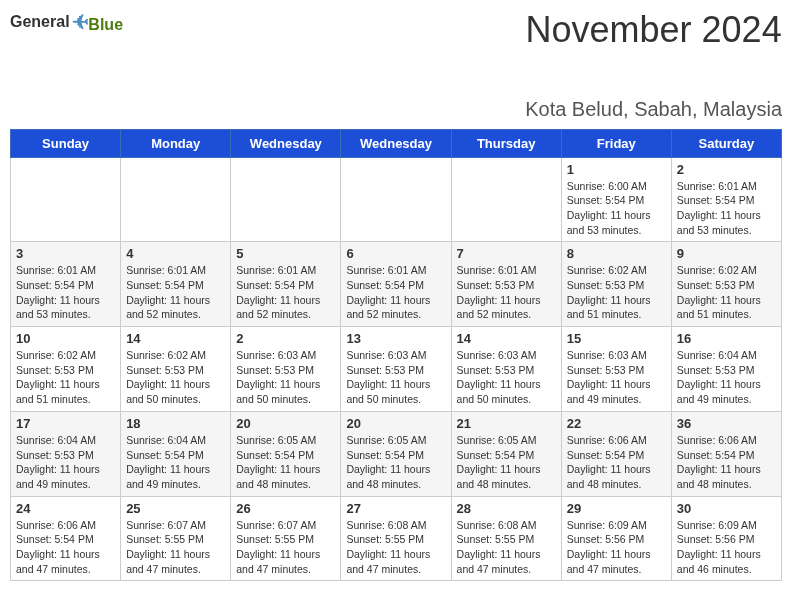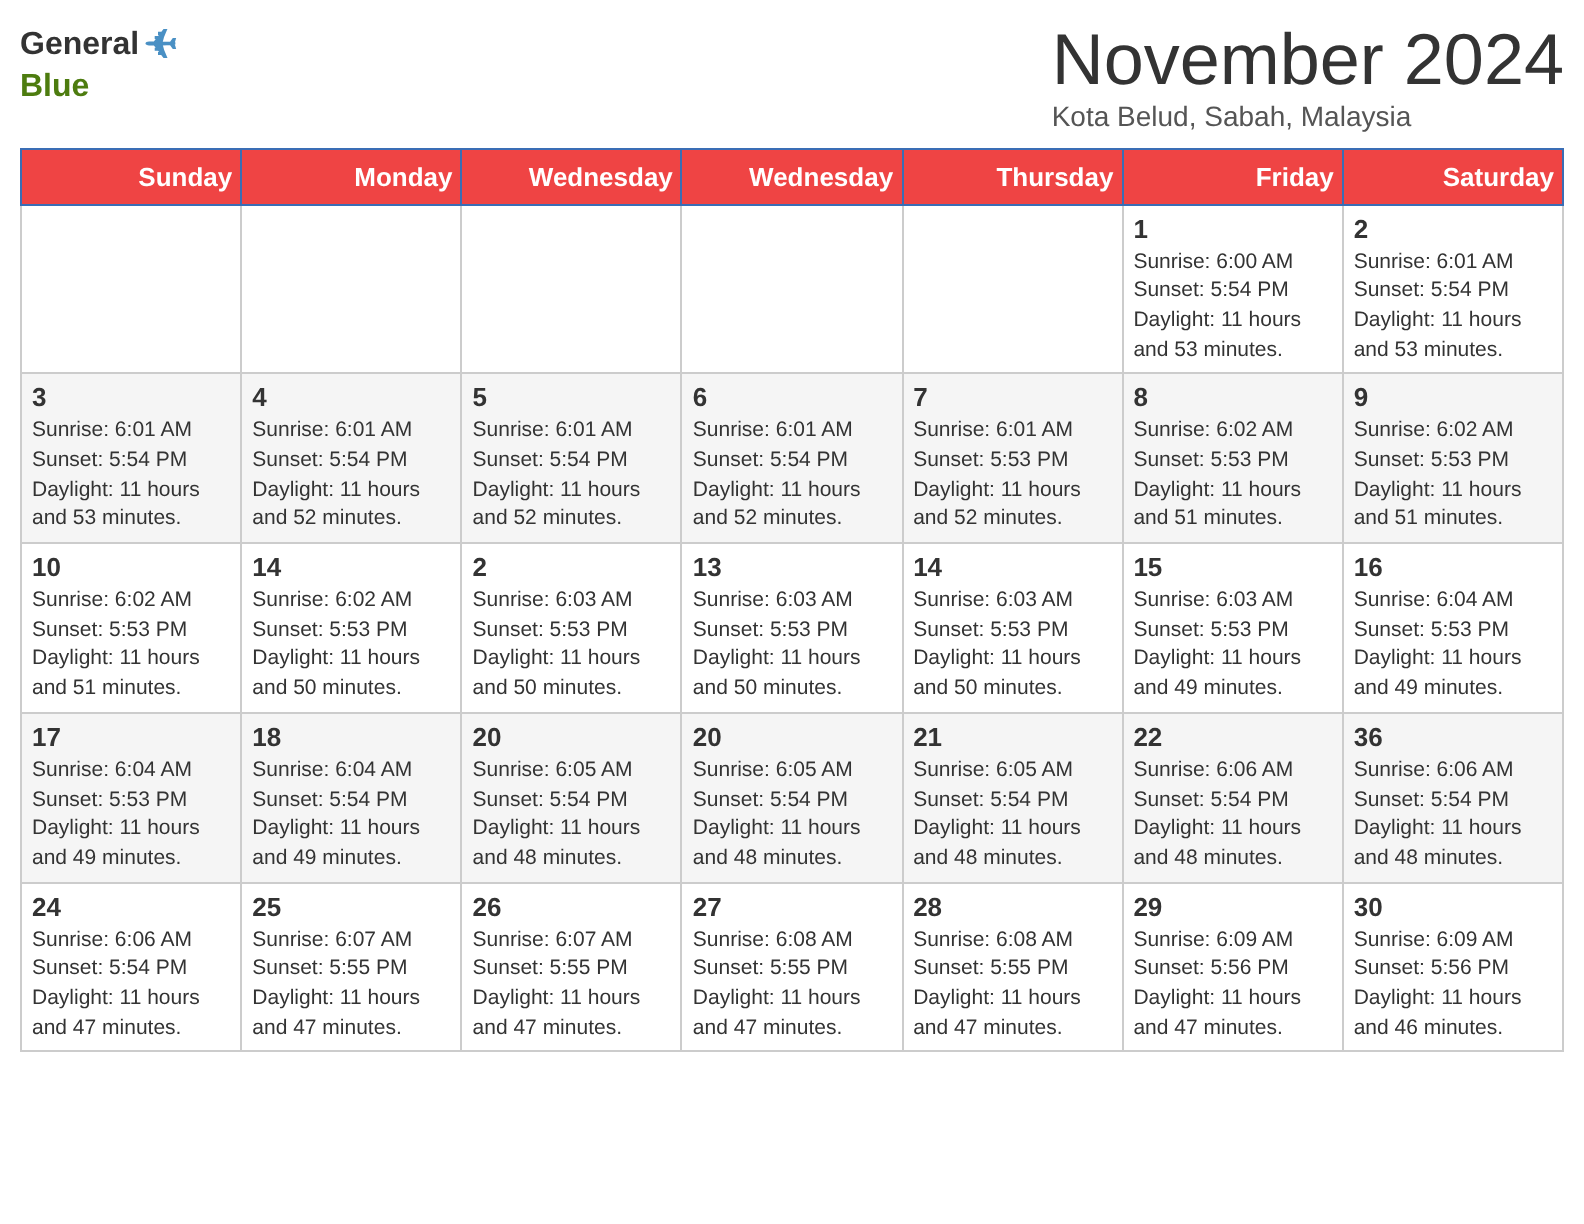--- a/index.html
+++ b/index.html
@@ -11,22 +11,22 @@
       padding: 10px;
     }
     .header {
       display: flex;
       justify-content: space-between;
       align-items: flex-start;
       margin-bottom: 8px;
     }
     .logo {
       display: flex;
-      flex-direction: column;
-      align-items: flex-start;
+      flex-direction: row;
+      align-items: flex-end;
       font-size: 18px;
       font-weight: bold;
     }
     .logo-top {
       display: flex;
       align-items: center;
     }
     .logo-general {
       color: #333;
       font-size: 16px;
@@ -38,42 +38,43 @@
       font-weight: bold;
     }
     .logo-bird {
       color: #4a90c4;
       font-size: 20px;
       margin-left: 2px;
       transform: scaleX(-1);
       display: inline-block;
     }
     .title-area {
-      text-align: left;
+      text-align: center;
     }
     .month-title {
       font-size: 36px;
       font-weight: normal;
       color: #333;
       line-height: 1.1;
     }
     .location {
-      font-size: 14px;
+      font-size: 20px;
       color: #555;
+      margin-top: 48px;
     }
     .calendar {
       width: 100%;
       border-collapse: collapse;
       border: 1px solid #ccc;
     }
     .calendar th {
-      background-color: #ef4444;
+      background-color: #1d4ed8;
       color: white;
       padding: 6px 4px;
-      text-align: right;
+      text-align: center;
       font-size: 13px;
       font-weight: bold;
       border: 1px solid #3a6db5;
     }
     .calendar td {
       vertical-align: top;
       padding: 4px 5px;
       border: 1px solid #ccc;
       width: 110px;
       min-height: 80px;

